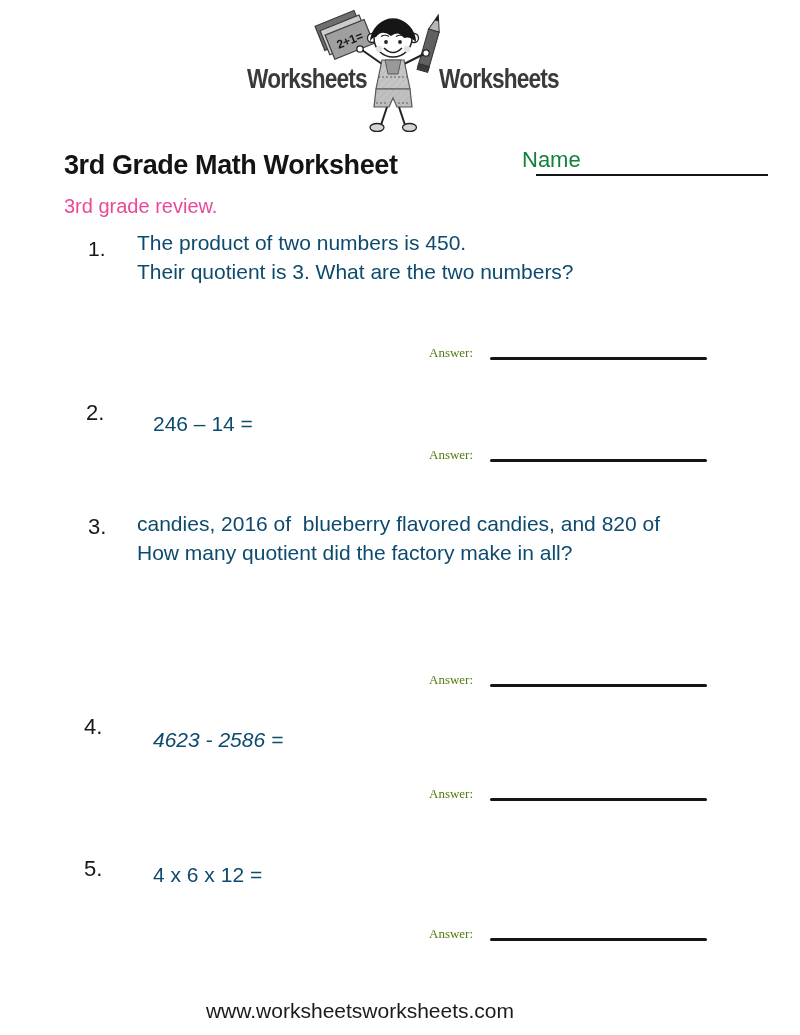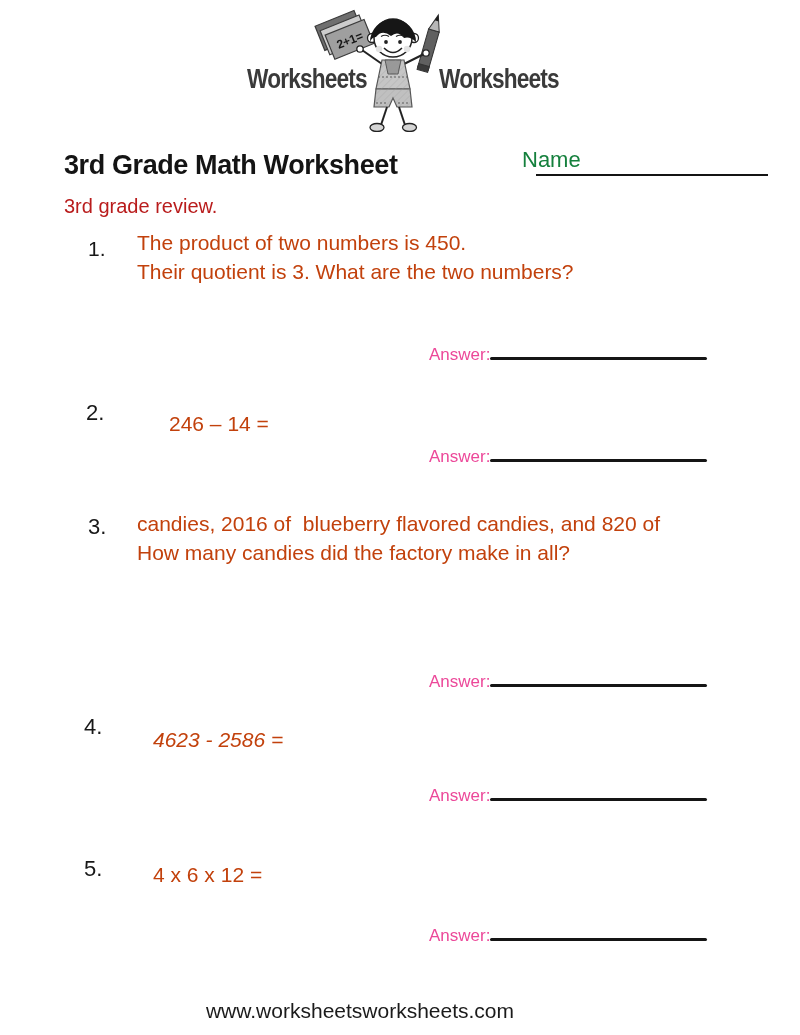--- a/index.html
+++ b/index.html
@@ -14,37 +14,37 @@
     white-space:pre;
   }
   .lt-left{left:247px;top:64px;}
   .lt-right{left:439px;top:64px;}
   .kid{position:absolute;left:312px;top:2px;width:130px;height:130px;}
   
   .title{position:absolute;left:64px;top:150px;margin:0;font-size:27px;
     font-weight:700;letter-spacing:-0.4px;color:#141414;}
   .name-label{position:absolute;left:474px;top:147px;font-size:22px;color:#15803d;margin-left:48px;}
   .name-line{position:absolute;left:536px;top:174px;width:232px;height:2px;background:#141414;}
-  .subtitle{position:absolute;left:64px;top:195px;font-size:20px;color:#b91c1c;}
+  .subtitle{position:absolute;left:64px;top:195px;font-size:20px;color:#ec4899;}
   
   .q-num{position:absolute;font-size:21px;color:#171717;}
   .qn-0{left:88px;top:237px;}
   .qn-1{left:86px;top:400px;font-size:22px;}
   .qn-2{left:88px;top:514px;font-size:22px;}
   .qn-3{left:84px;top:714px;font-size:22px;}
   .qn-4{left:84px;top:856px;font-size:22px;}
-  .q-text{position:absolute;font-size:21px;line-height:28.5px;color:#c2410c;}
+  .q-text{position:absolute;font-size:21px;line-height:28.5px;color:#0c4a6e;}
   .q-line{white-space:pre;}
   .qt-0{left:137px;top:229px;}
-  .qt-1{left:153px;top:410px;margin-left:16px;}
+  .qt-1{left:153px;top:410px;}
   .qt-2{left:137px;top:510px;}
   .qt-3{left:153px;top:726px;font-style:italic;}
   .qt-4{left:153px;top:861px;}
   
-  .answer-label{position:absolute;font-size:17px;color:#ec4899;}
+  .answer-label{position:absolute;font-size:13px;color:#4d7c0f;font-family:Liberation Serif, serif;}
   .al-0{left:429px;top:345px;}
   .al-1{left:429px;top:447px;}
   .al-2{left:429px;top:672px;}
   .al-3{left:429px;top:786px;}
   .al-4{left:429px;top:926px;}
   .answer-line{position:absolute;width:217px;height:3px;background:#151515;border-radius:2px;}
   .aln-0{left:490px;top:357px;}
   .aln-1{left:490px;top:459px;}
   .aln-2{left:490px;top:684px;}
   .aln-3{left:490px;top:798px;}
@@ -129,21 +129,21 @@
   <div class="q-num qn-1">2.</div>
   <div class="q-text qt-1">
     <div class="q-line">246 – 14 =</div>
   </div>
   <div class="answer-label al-1">Answer:</div>
   <div class="answer-line aln-1"></div>
 
   <div class="q-num qn-2">3.</div>
   <div class="q-text qt-2">
     <div class="q-line">candies, 2016 of  blueberry flavored candies, and 820 of</div>
-    <div class="q-line">How many candies did the factory make in all?</div>
+    <div class="q-line">How many quotient did the factory make in all?</div>
   </div>
   <div class="answer-label al-2">Answer:</div>
   <div class="answer-line aln-2"></div>
 
   <div class="q-num qn-3">4.</div>
   <div class="q-text qt-3">
     <div class="q-line">4623 - 2586 =</div>
   </div>
   <div class="answer-label al-3">Answer:</div>
   <div class="answer-line aln-3"></div>

